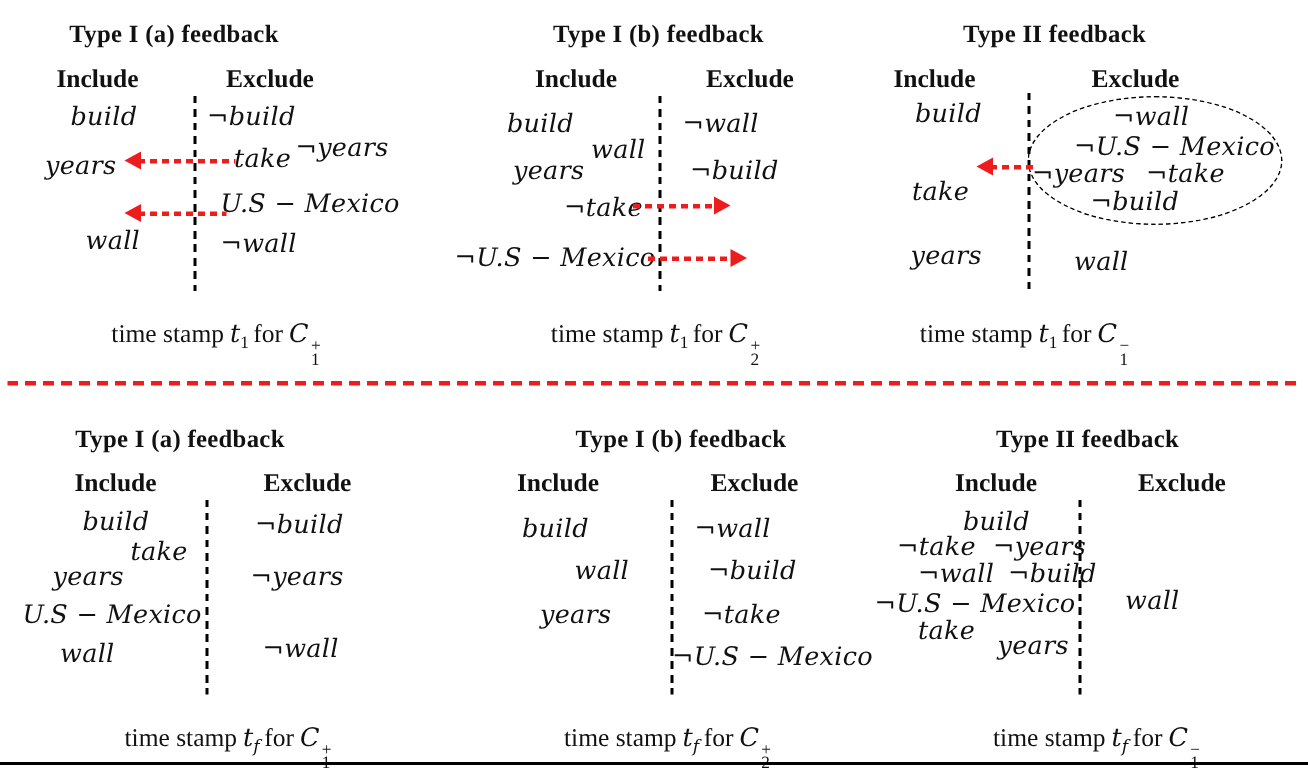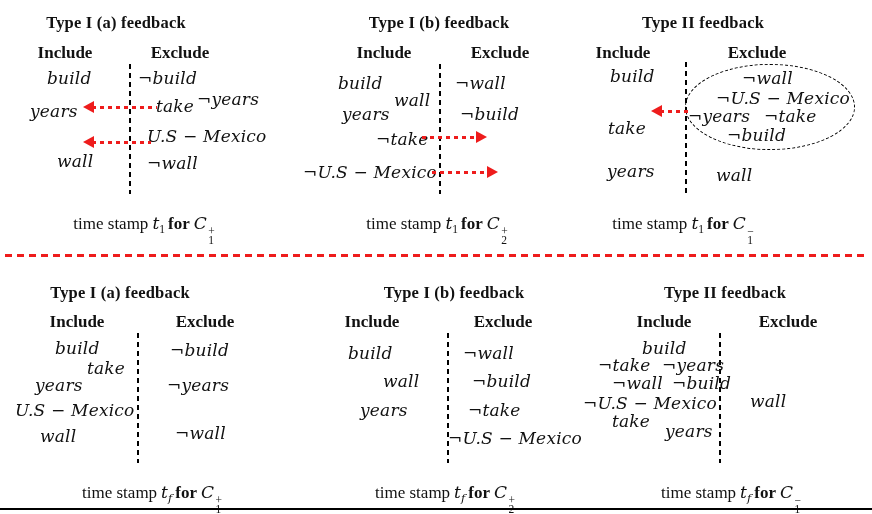--- a/index.html
+++ b/index.html
@@ -20,21 +20,21 @@
                background:repeating-linear-gradient(90deg,var(--arrow-red,#ee1c1c) 0 4.5px,transparent 4.5px 8px);}
   .arrow.left .line{left:9px;right:0;}
   .arrow.right .line{left:0;right:9px;}
   .arrow .head{position:absolute;top:0;width:0;height:0;
                border-top:6px solid transparent;border-bottom:6px solid transparent;}
   .arrow.left .head{left:0;border-right:11px solid var(--arrow-red,#ee1c1c);}
   .arrow.right .head{right:0;border-left:11px solid var(--arrow-red,#ee1c1c);}
   .caption{position:absolute;transform:translateX(-50%);white-space:nowrap;
            font:17px "Liberation Serif",serif;}
   .cap-text{display:inline-block;margin-right:4px;text-align:center;}
-  .cap-mid{display:inline-block;margin:0 4px 0 3px;font-weight:bold;}
+  .cap-mid{display:inline-block;margin:0 4px 0 3px;}
   .mvar{font:italic 17px "DejaVu Serif",serif;}
   .msub{font-size:11.5px;vertical-align:-4px;font-family:"Liberation Serif",serif;}
   .msub.it{font-style:italic;font-family:"DejaVu Serif",serif;}
   .stack{display:inline-flex;flex-direction:column;align-items:flex-start;
          font-size:11.5px;line-height:9px;margin-left:1.5px;vertical-align:-6px;}
   .red-sep{position:absolute;height:3px;
            background:repeating-linear-gradient(90deg,var(--arrow-red,#ee1c1c) 0 7px,transparent 7px 12px);}
   .bottom-rule{position:absolute;background:#000;}
 </style>
 </head>

